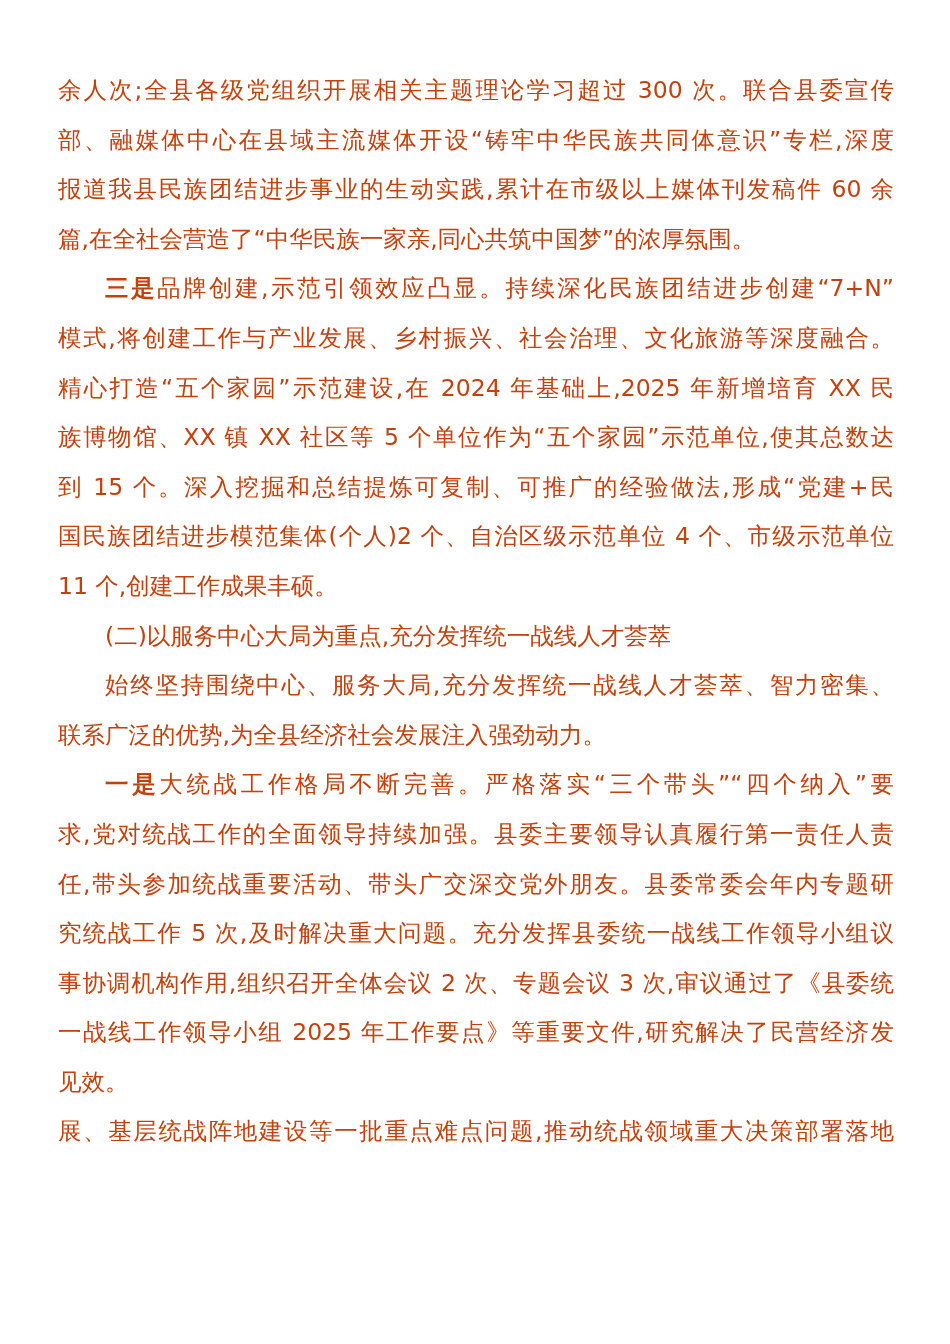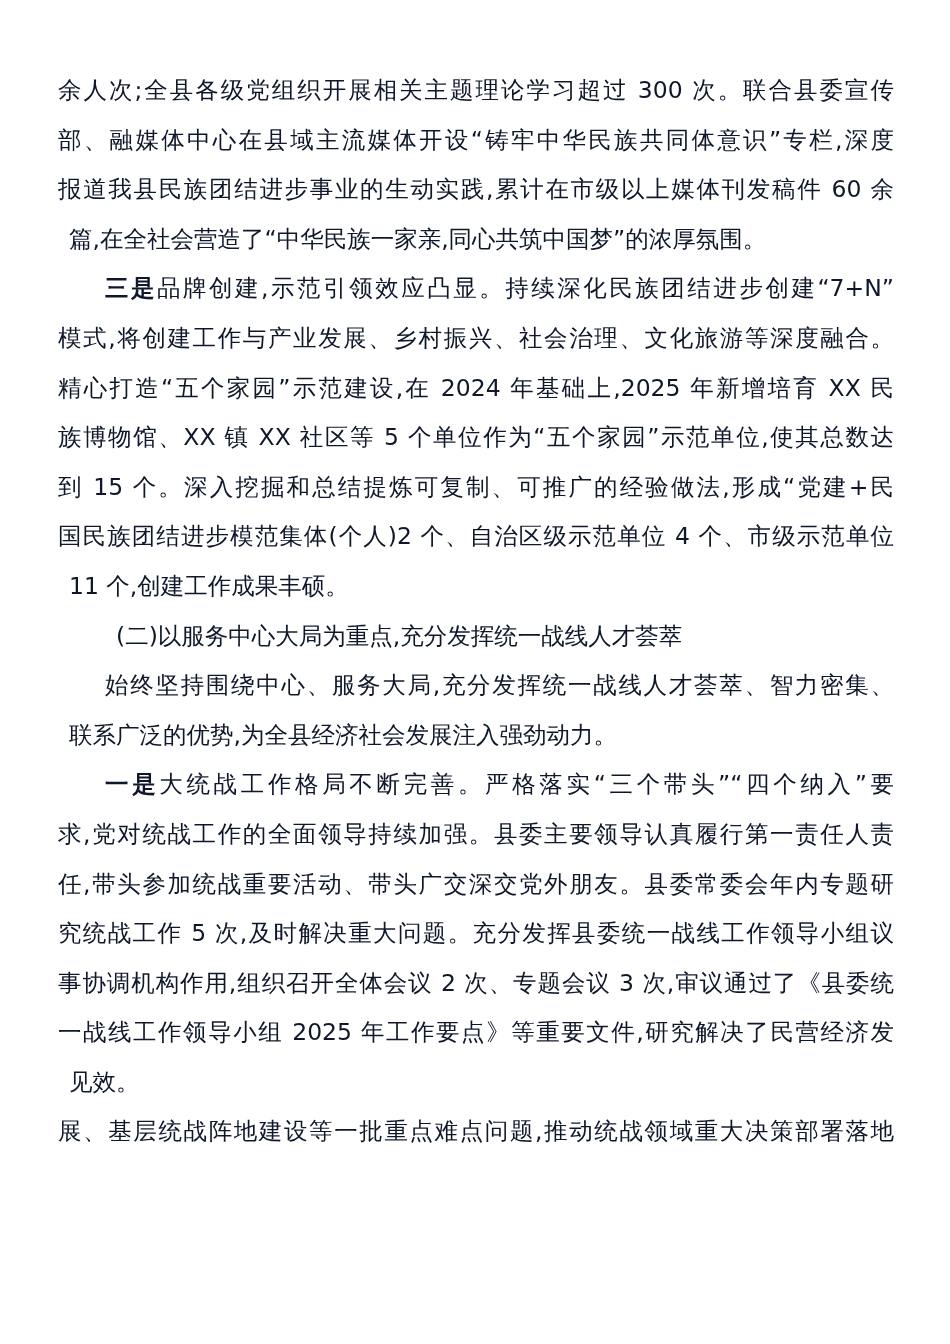--- a/index.html
+++ b/index.html
@@ -5,26 +5,26 @@
   html, body { margin: 0; padding: 0; background: #ffffff; }
   body { width: 950px; height: 1344px; position: relative; overflow: hidden; }
   .page {
     position: absolute;
     left: 58px;
     top: 66px;
     width: 836px;
     font-family: "DejaVu Sans", "Liberation Sans", sans-serif;
     font-size: 23.5px;
     line-height: 49.6px;
-    color: #0f172a;
+    color: #c2410c;
   }
   .para { margin: 0; text-align: justify; text-justify: inter-character; }
   .lead { font-weight: bold; }
   .line { display: block; white-space: nowrap; text-align-last: justify; }
-  .line.last { text-align-last: left; margin-left: 11px; }
+  .line.last { text-align-last: left; }
 </style>
 </head>
 <body>
 
 <div class="page">
 
   <p class="para">
     <span class="line">余人次;全县各级党组织开展相关主题理论学习超过 300 次。联合县委宣传</span>
     <span class="line">部、融媒体中心在县域主流媒体开设“铸牢中华民族共同体意识”专栏,深度</span>
     <span class="line">报道我县民族团结进步事业的生动实践,累计在市级以上媒体刊发稿件 60 余</span>

